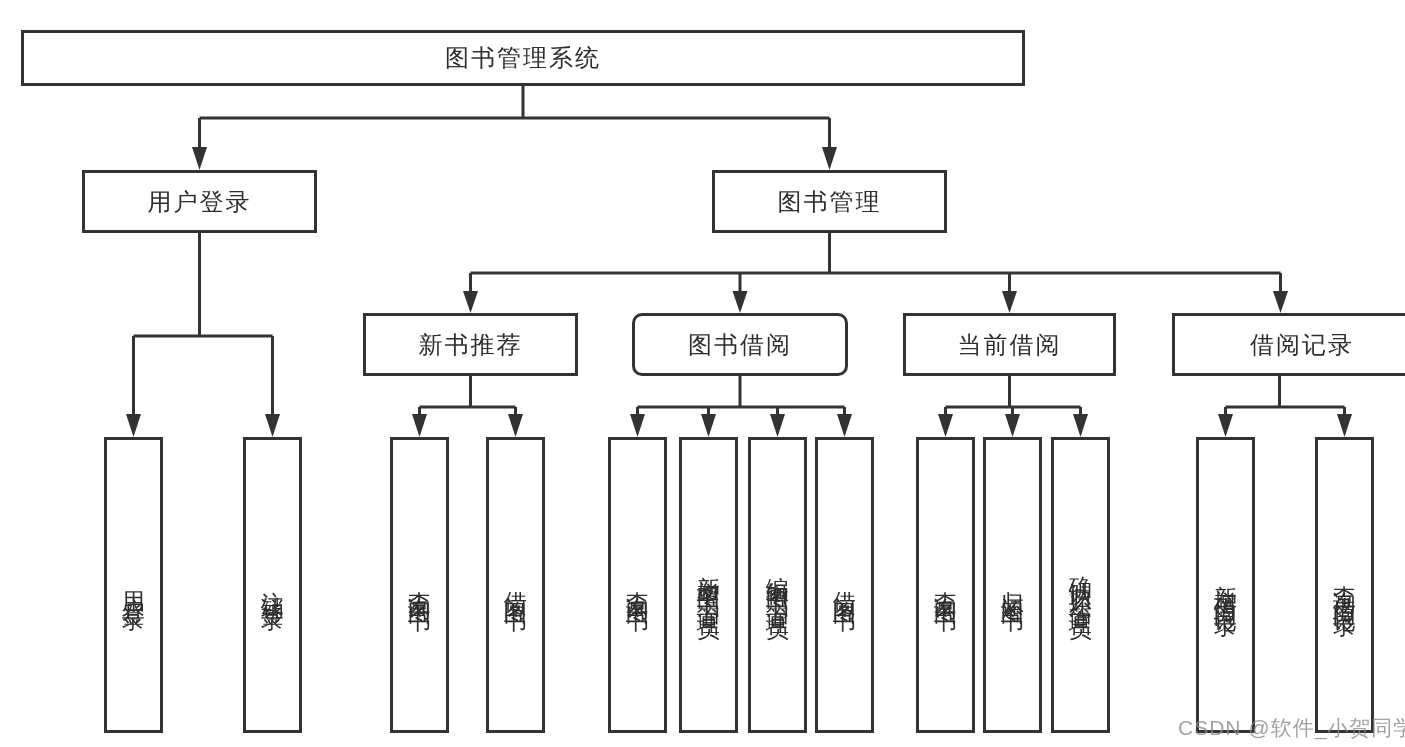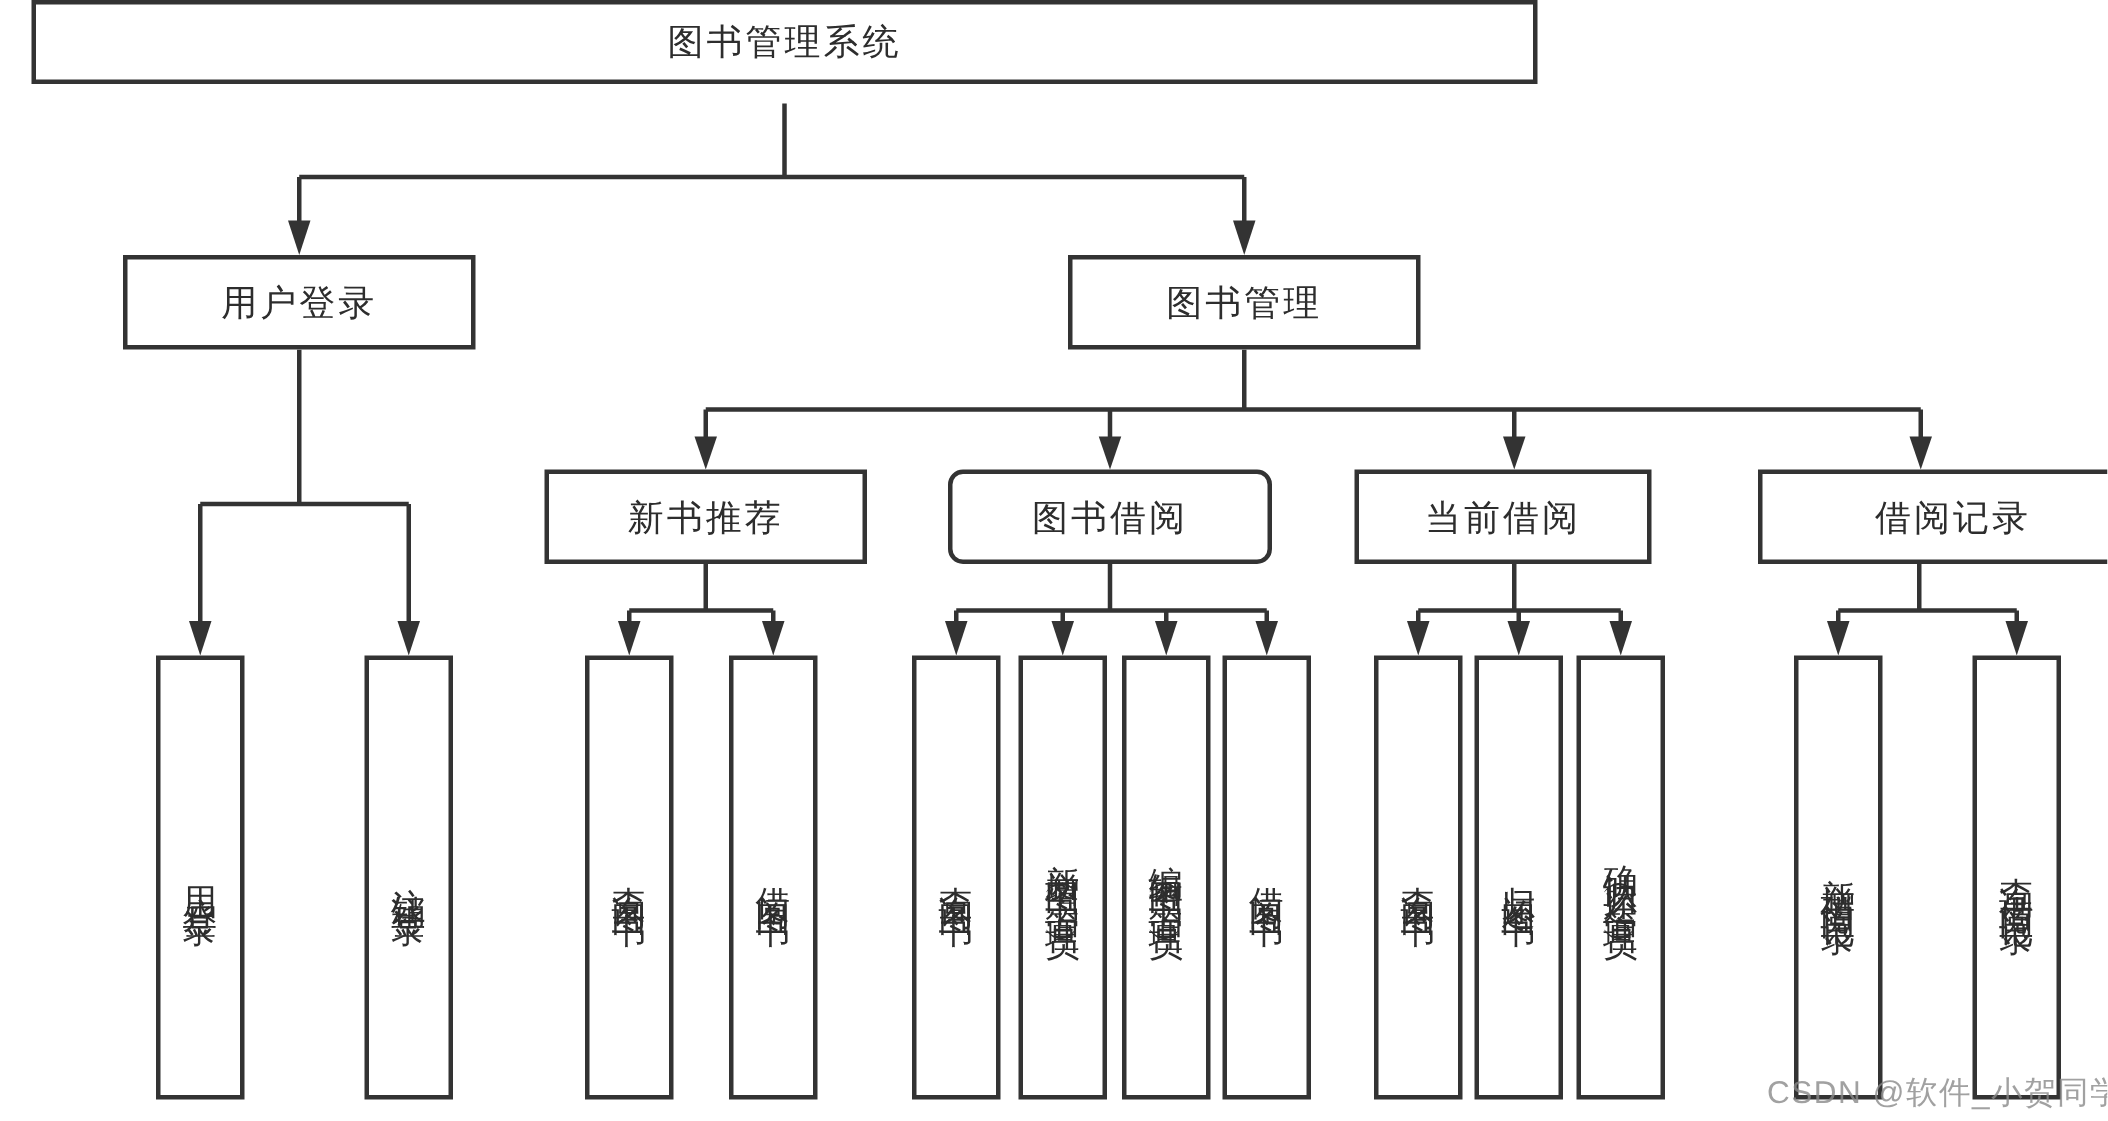--- a/index.html
+++ b/index.html
@@ -35,26 +35,26 @@
   }
   .box.v > span {
     writing-mode: vertical-rl;
     text-orientation: mixed;
     font-size: 23px;
     line-height: 1.15;
     letter-spacing: 6px;
     white-space: nowrap;
   }
   
-  .n-root            { left: 21px;   top: 0;  width: 1004px; height: 56px; font-family: Liberation Mono, monospace; }
+  .n-root            { left: 21px;   top: 30px;  width: 1004px; height: 56px; font-family: Liberation Mono, monospace; }
   .n-user-login      { left: 82px;   top: 170px; width: 235px;  height: 63px; }
   .n-book-mgmt       { left: 712px;  top: 170px; width: 235px;  height: 63px; }
   .n-new-book-rec    { left: 363px;  top: 313px; width: 215px;  height: 63px; }
   .n-book-borrow     { left: 632px;  top: 313px; width: 216px;  height: 63px; border-radius: 10px; }
-  .n-current-borrow  { left: 903px;  top: 313px; width: 198px;  height: 63px; }
+  .n-current-borrow  { left: 903px;  top: 313px; width: 213px;  height: 63px; }
   .n-borrow-records  { left: 1172px; top: 313px; width: 260px;  height: 63px; }
   .leaf { top: 437px; width: 59px; height: 296px; }
   .l-1  { left: 104px; }
   .l-2  { left: 243px; }
   .l-3  { left: 390px; }
   .l-4  { left: 486px; }
   .l-5  { left: 608px; }
   .l-6  { left: 679px; }
   .l-7  { left: 748px; }
   .l-8  { left: 815px; }

